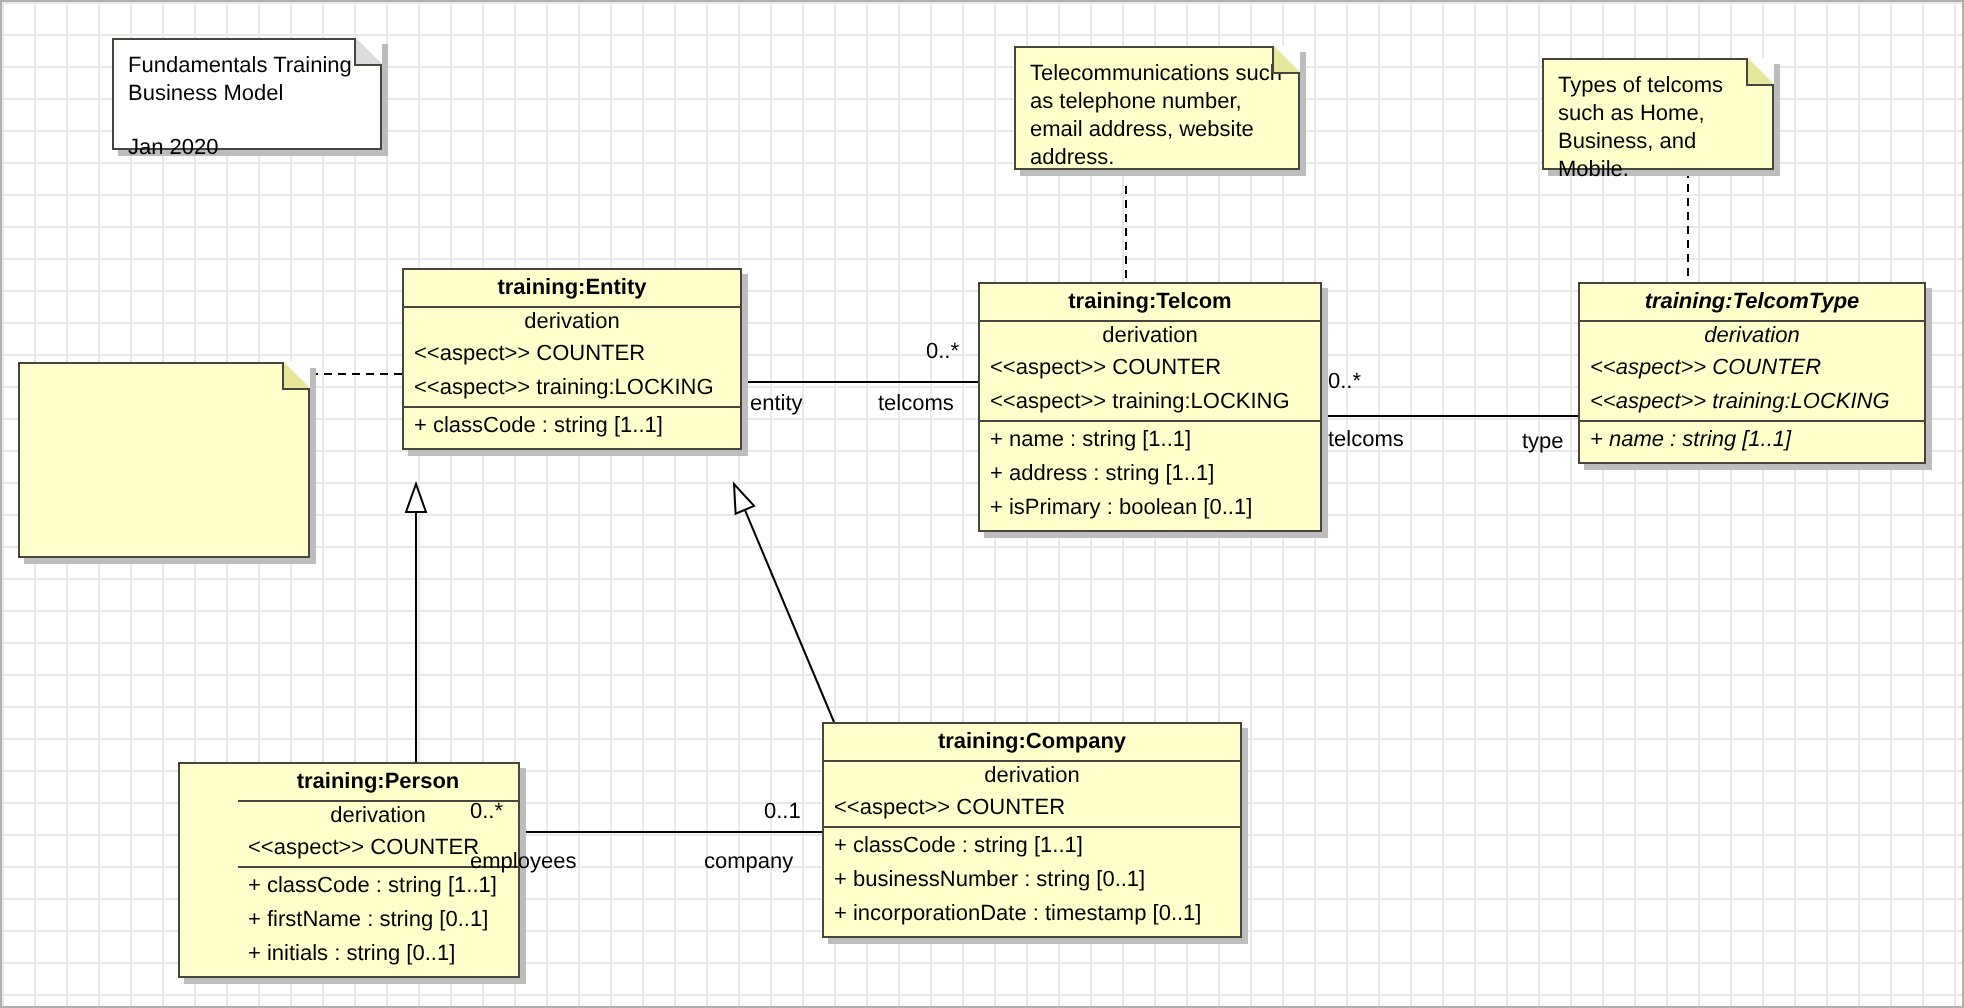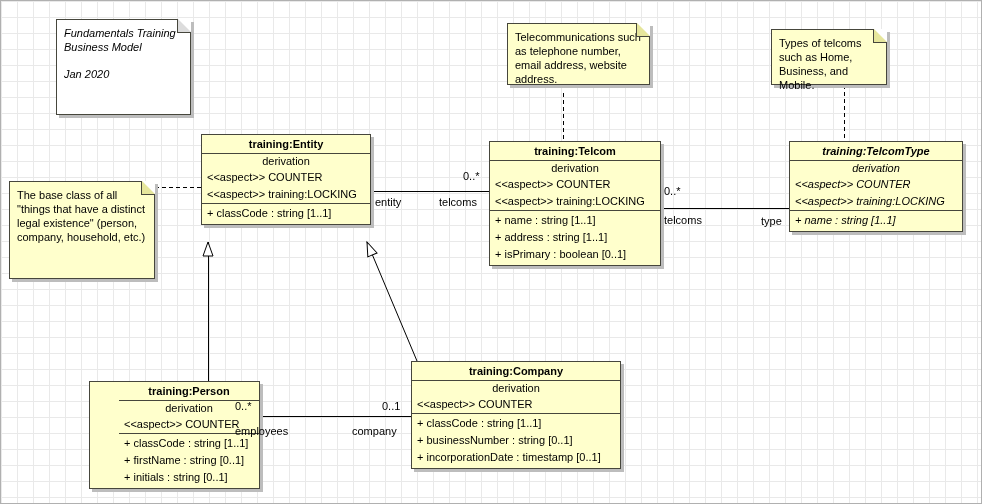--- a/index.html
+++ b/index.html
@@ -65,39 +65,38 @@
 
     <line x1="207" y1="380" x2="207" y2="241" marker-end="url(#gen)"></line>
 
     <line class="diag" x1="416" y1="360" x2="366" y2="241" marker-end="url(#gen)"></line>
 
     <line class="dash" x1="154" y1="186" x2="201" y2="186"></line>
     <line class="dash" x1="562" y1="92" x2="562" y2="141"></line>
     <line class="dash" x1="843" y1="84" x2="843" y2="141"></line>
   </svg>
 
-  <div class="note white" style="left:55px;top:18px;width:135px;height:96px;font-style:italic;">
+  <div class="note white" style="left:55px;top:18px;width:135px;height:56px;">
     <div class="fold"></div>
     <div>Fundamentals Training Business Model</div>
     <div class="note-date">Jan 2020</div>
   </div>
 
   <div class="note" style="left:506px;top:22px;width:143px;height:62px;">
     <div class="fold"></div>
     <div>Telecommunications such as telephone number, email address, website address.</div>
   </div>
 
   <div class="note" style="left:770px;top:28px;width:116px;height:56px;">
     <div class="fold"></div>
     <div>Types of telcoms such as Home, Business, and Mobile.</div>
   </div>
 
   <div class="note" style="left:8px;top:180px;width:146px;height:98px;">
     <div class="fold"></div>
-    <div>The base class of all "things that have a distinct legal existence" (person, company, household, etc.)</div>
   </div>
 
   <div class="uml" style="left:200px;top:133px;width:168px;">
     <div class="uml-title">training:Entity</div>
     <div class="uml-sub">derivation</div>
     <div class="uml-row">&lt;&lt;aspect&gt;&gt; COUNTER</div>
     <div class="uml-row">&lt;&lt;aspect&gt;&gt; training:LOCKING</div>
     <div class="uml-attrs">
       <div class="uml-row">+ classCode : string [1..1]</div>
     </div>

